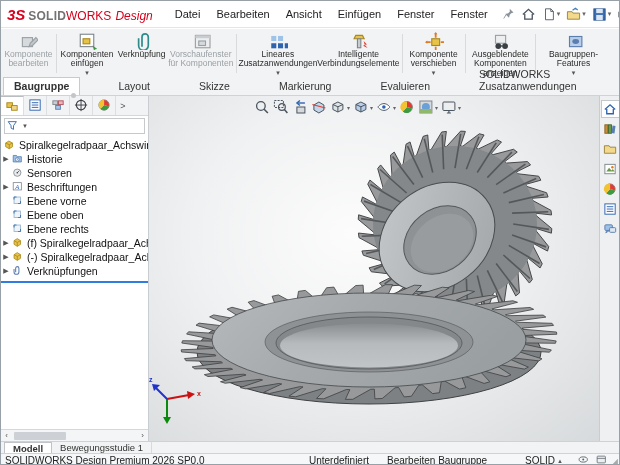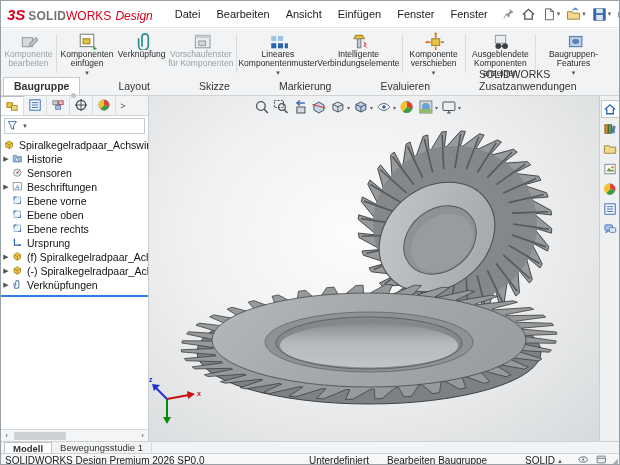--- a/index.html
+++ b/index.html
@@ -212,21 +212,21 @@
           <span style="display: flex;">
             <svg width="20" height="18" viewBox="0 0 16 16">
               <rect x="2" y="10" width="4.5" height="4.5" fill="#2e63b0"></rect>
               <rect x="8" y="10" width="4.5" height="4.5" fill="#2e63b0"></rect>
               <rect x="14" y="10" width="4.5" height="4.5" fill="#2e63b0"></rect>
               <rect x="2" y="3.5" width="4.5" height="4.5" fill="#9fc2e8"></rect>
               <rect x="8" y="3.5" width="4.5" height="4.5" fill="#9fc2e8"></rect>
             </svg>
           </span>
         </div>
-        <div>Lineares Komponentenmuster</div>
+        <div>Lineares Zusatzanwendungen</div>
         <div class="rcaret">▾</div>
       </div>
       <div class="rbtn" style="width: 88px;">
         <div class="ric">
           <span style="display: flex;">
             <svg width="20" height="18" viewBox="0 0 16 16">
               <path d="M6 3h6l1.5 3h-9z" fill="#e8c34a" stroke="#a8891f"></path>
               <rect x="7.5" y="6" width="3" height="8" fill="#c9cdd1" stroke="#7f878d"></rect>
               <path d="M13 8l3 3-2 .3 2.5 3-4-2 1.5-.8z" fill="#e03c31"></path>
             </svg>
@@ -429,32 +429,20 @@
             <span class="arr"></span>
             <span class="tic">
               <span style="display: flex;">
                 <svg width="13" height="13" viewBox="0 0 16 16">
                   <rect x="2.5" y="2.5" width="8" height="8" fill="#eef4fa" stroke="#8fb0d4"></rect>
                   <path d="M2.5 2.5h3M2.5 2.5v3M10.5 10.5h-3M10.5 10.5v-3" stroke="#4a7ab0" stroke-width="1.3"></path>
                 </svg>
               </span>
             </span>
             <span class="tlabel">Ebene rechts</span>
-          </div>
-          <div class="trow">
-            <span class="arr"></span>
-            <span class="tic">
-              <span style="display: flex;">
-                <svg width="13" height="13" viewBox="0 0 16 16">
-                  <path d="M3 2v8h8" fill="none" stroke="#2e63b0" stroke-width="1.4"></path>
-                  <path d="M3 2l-1.3 2.3h2.6zM11 10l-2.3-1.3v2.6z" fill="#2e63b0"></path>
-                </svg>
-              </span>
-            </span>
-            <span class="tlabel">Ursprung</span>
           </div>
           <div class="trow">
             <span class="arr">▶</span>
             <span class="tic">
               <span style="display: flex;">
                 <svg width="13" height="13" viewBox="0 0 16 16">
                   <path d="M2.5 4.5l4-2.5 4 2.5v4.5l-4 2.5-4-2.5z" fill="#e8c34a" stroke="#a8891f"></path>
                   <path d="M2.5 4.5l4 2.2 4-2.2M6.5 6.7v4.8" fill="none" stroke="#a8891f"></path>
                 </svg>
               </span>

